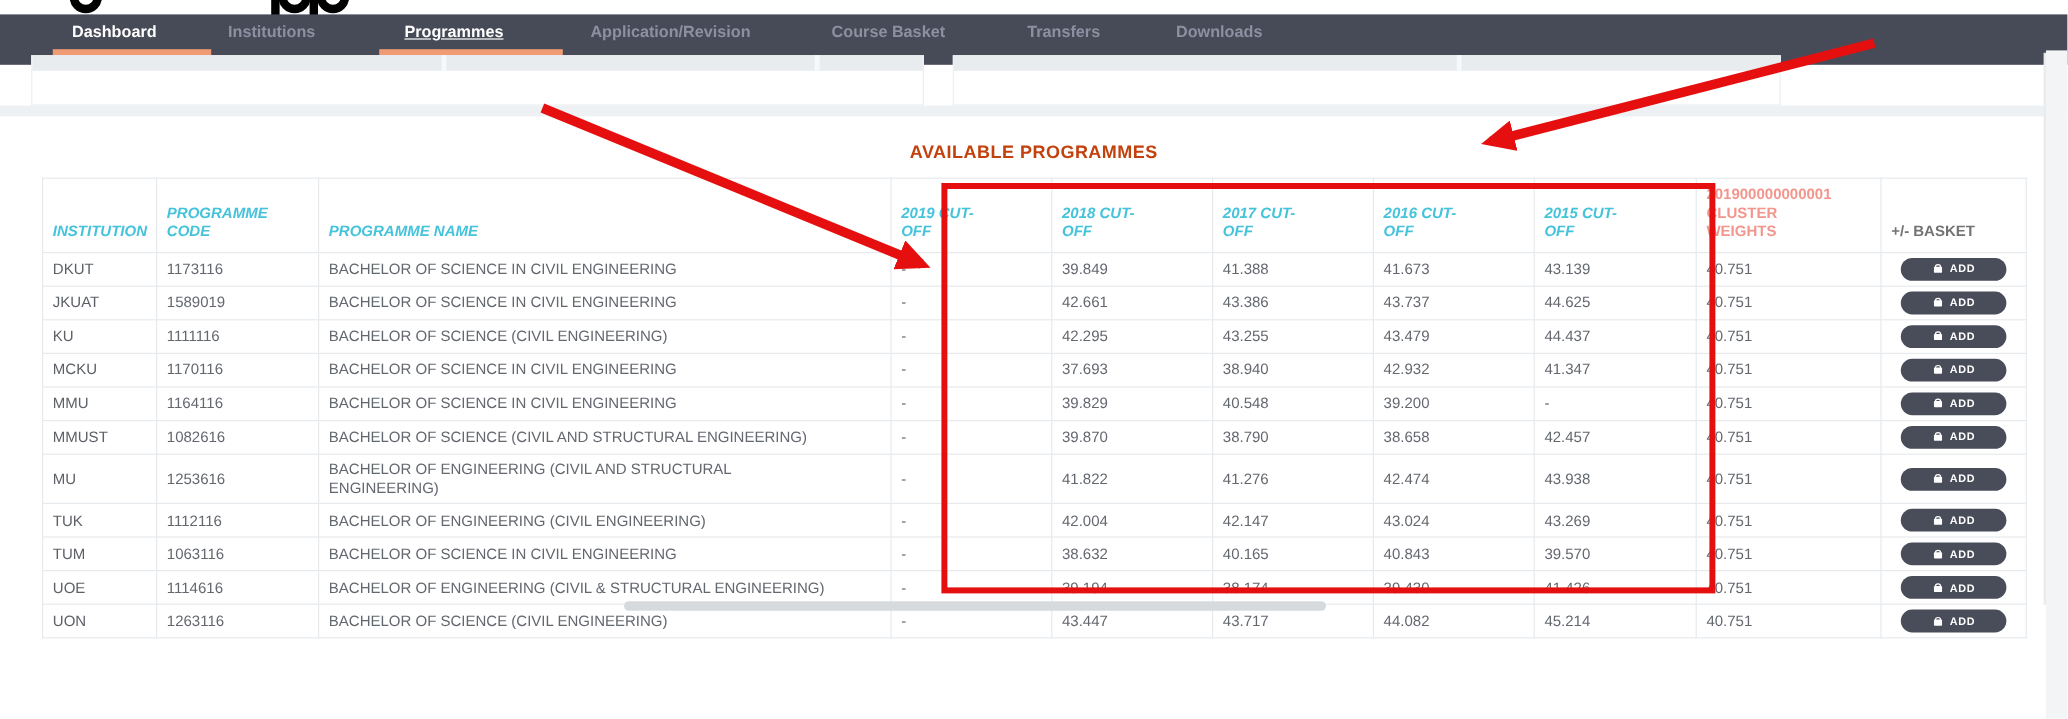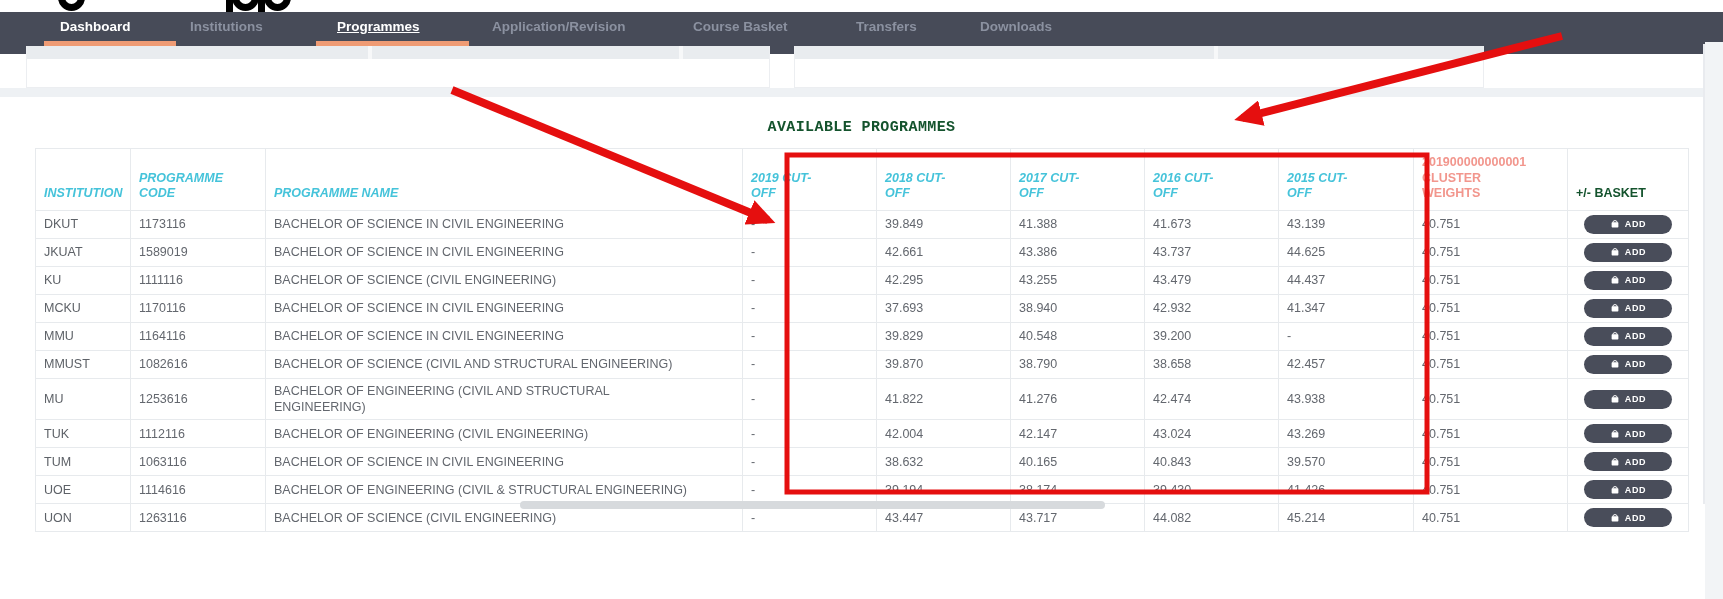--- a/index.html
+++ b/index.html
@@ -35,31 +35,31 @@
   #sub-panel-a { left:26px;  width:744px; }
   #sub-panel-b { left:794px; width:690px; }
   .sub-strip { position:absolute; left:0; top:0; width:100%; height:13px; background:#e9ecef; }
   .strip-div { position:absolute; top:0; width:4px; height:13px; background:#f7f8f9; }
   .page-band { position:absolute; left:0; top:88px; width:1723px; height:9px; background:#eef1f4; }
   .right-strip { position:absolute; left:1705px; top:42px; width:18px; height:557px; background:#f2f4f6; }
   .right-line  { position:absolute; left:1703px; top:44px; width:2px; height:460px; background:#e9ebef; }
 
   
   .page-heading { position:absolute; left:35px; top:119px; width:1653px; text-align:center;
-                  font-size:15px; font-weight:bold; color:#14532d; letter-spacing:.4px;font-family:Liberation Mono, monospace; }
+                  font-size:15px; font-weight:bold; color:#c2410c; letter-spacing:.4px; }
 
   
   .tbl-wrap { position:absolute; left:35px; top:148px; width:1653px; }
   table { border-collapse:collapse; table-layout:fixed; width:1653px; background:#fff; }
   th, td { border:1px solid #e7eaed; text-align:left; vertical-align:middle; overflow:hidden; }
   thead th { height:58px; vertical-align:bottom; padding:6px 8px 8px 8px;
              font-size:12.5px; font-weight:600; white-space:pre-line; line-height:1.25; }
   thead th.tone-cyan   { color:#45c3da;font-style:italic; }
   thead th.tone-salmon { color:#f2968d; }
-  thead th.tone-plain  { color:#14532d; }
+  thead th.tone-plain  { color:#737373; }
   tbody td { height:25px; padding:4px 8px; font-size:12.5px; color:#63676e; line-height:1.3; }
   tbody td.name-cell { white-space:pre-line;margin-top:20px; }
   tbody tr td:first-child { color:#5d6167;margin-top:36px; }
 
   
   .add-btn { display:flex; align-items:center; justify-content:center; gap:5px;
              width:88px; height:19px; margin:0 auto; border:none; border-radius:10px;
              background:#494d5a; color:#fff; font-family:"Liberation Sans",sans-serif;
              font-size:9px; font-weight:bold; letter-spacing:.6px; cursor:pointer; }
   .basket-cell { text-align:center; }

